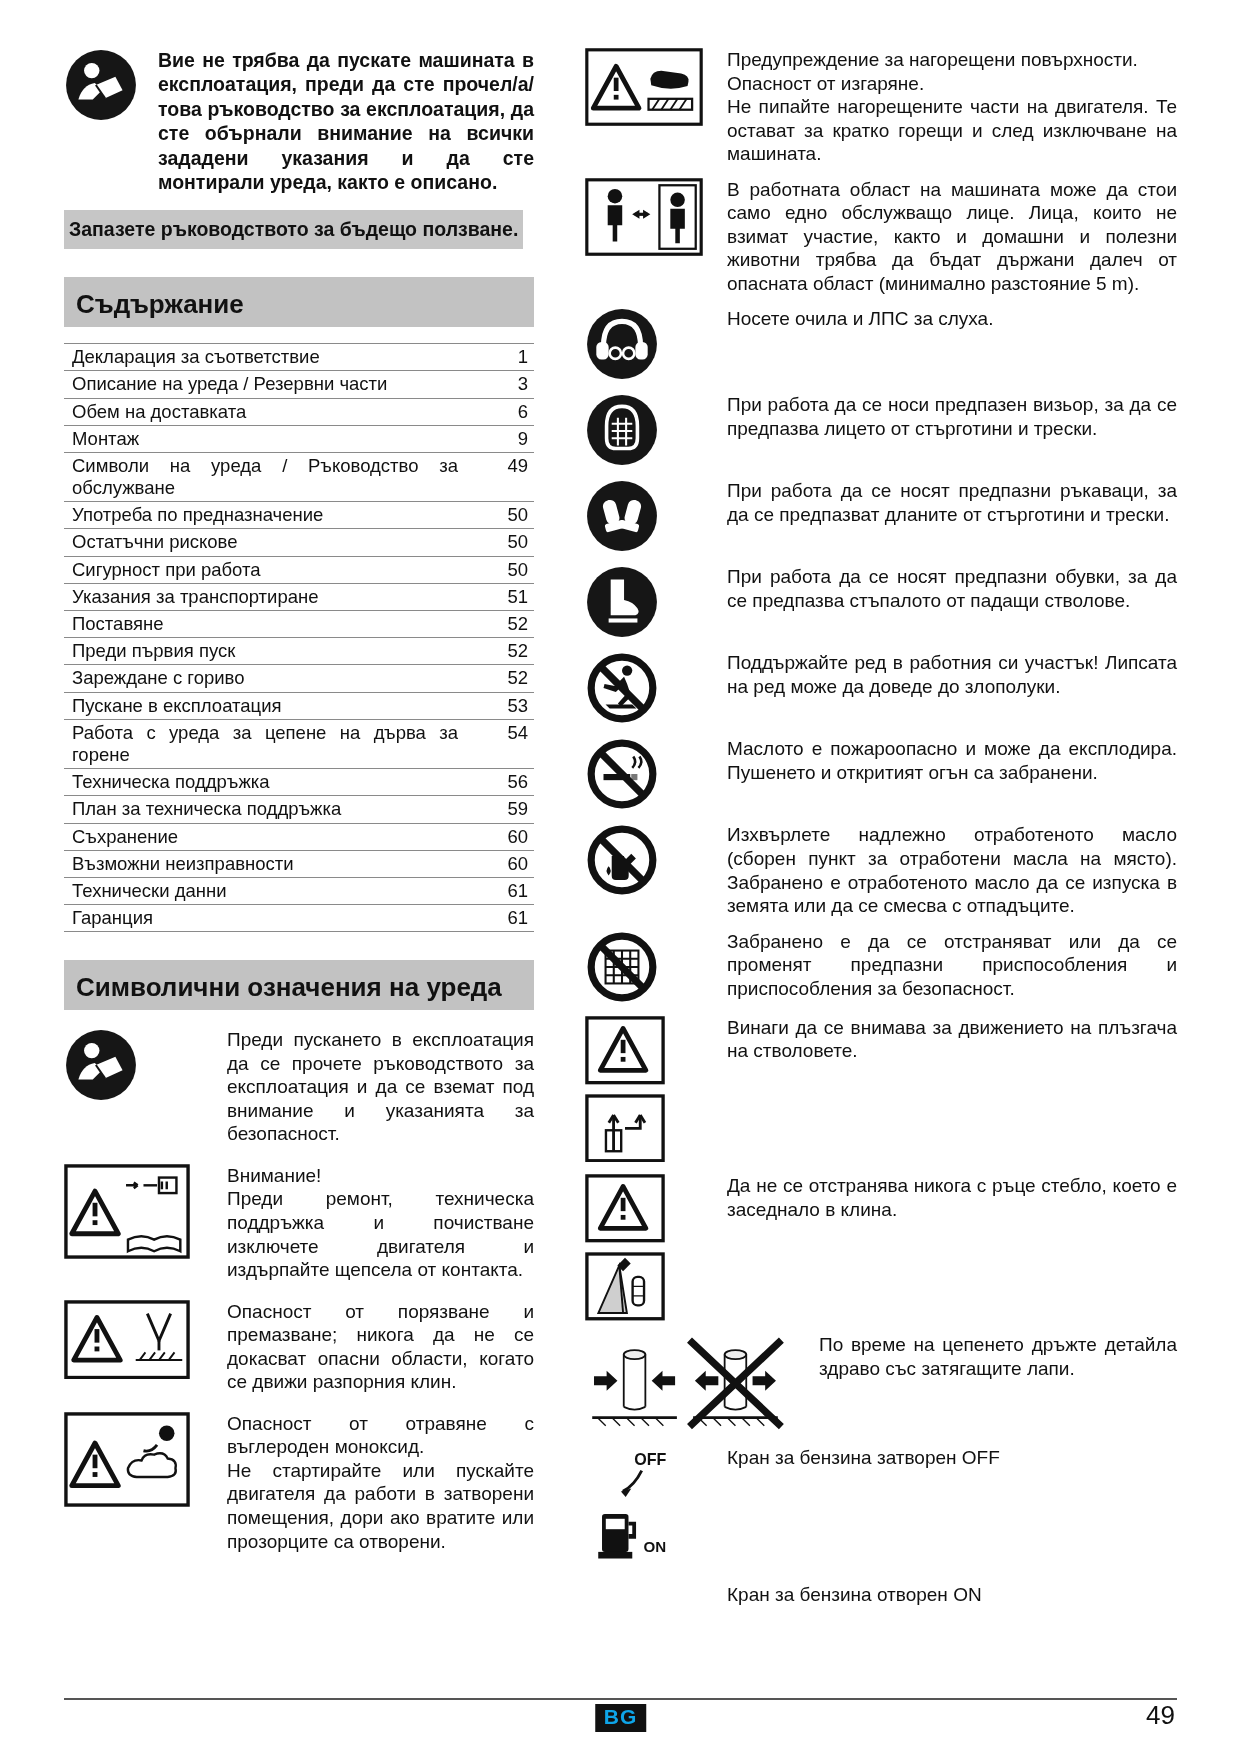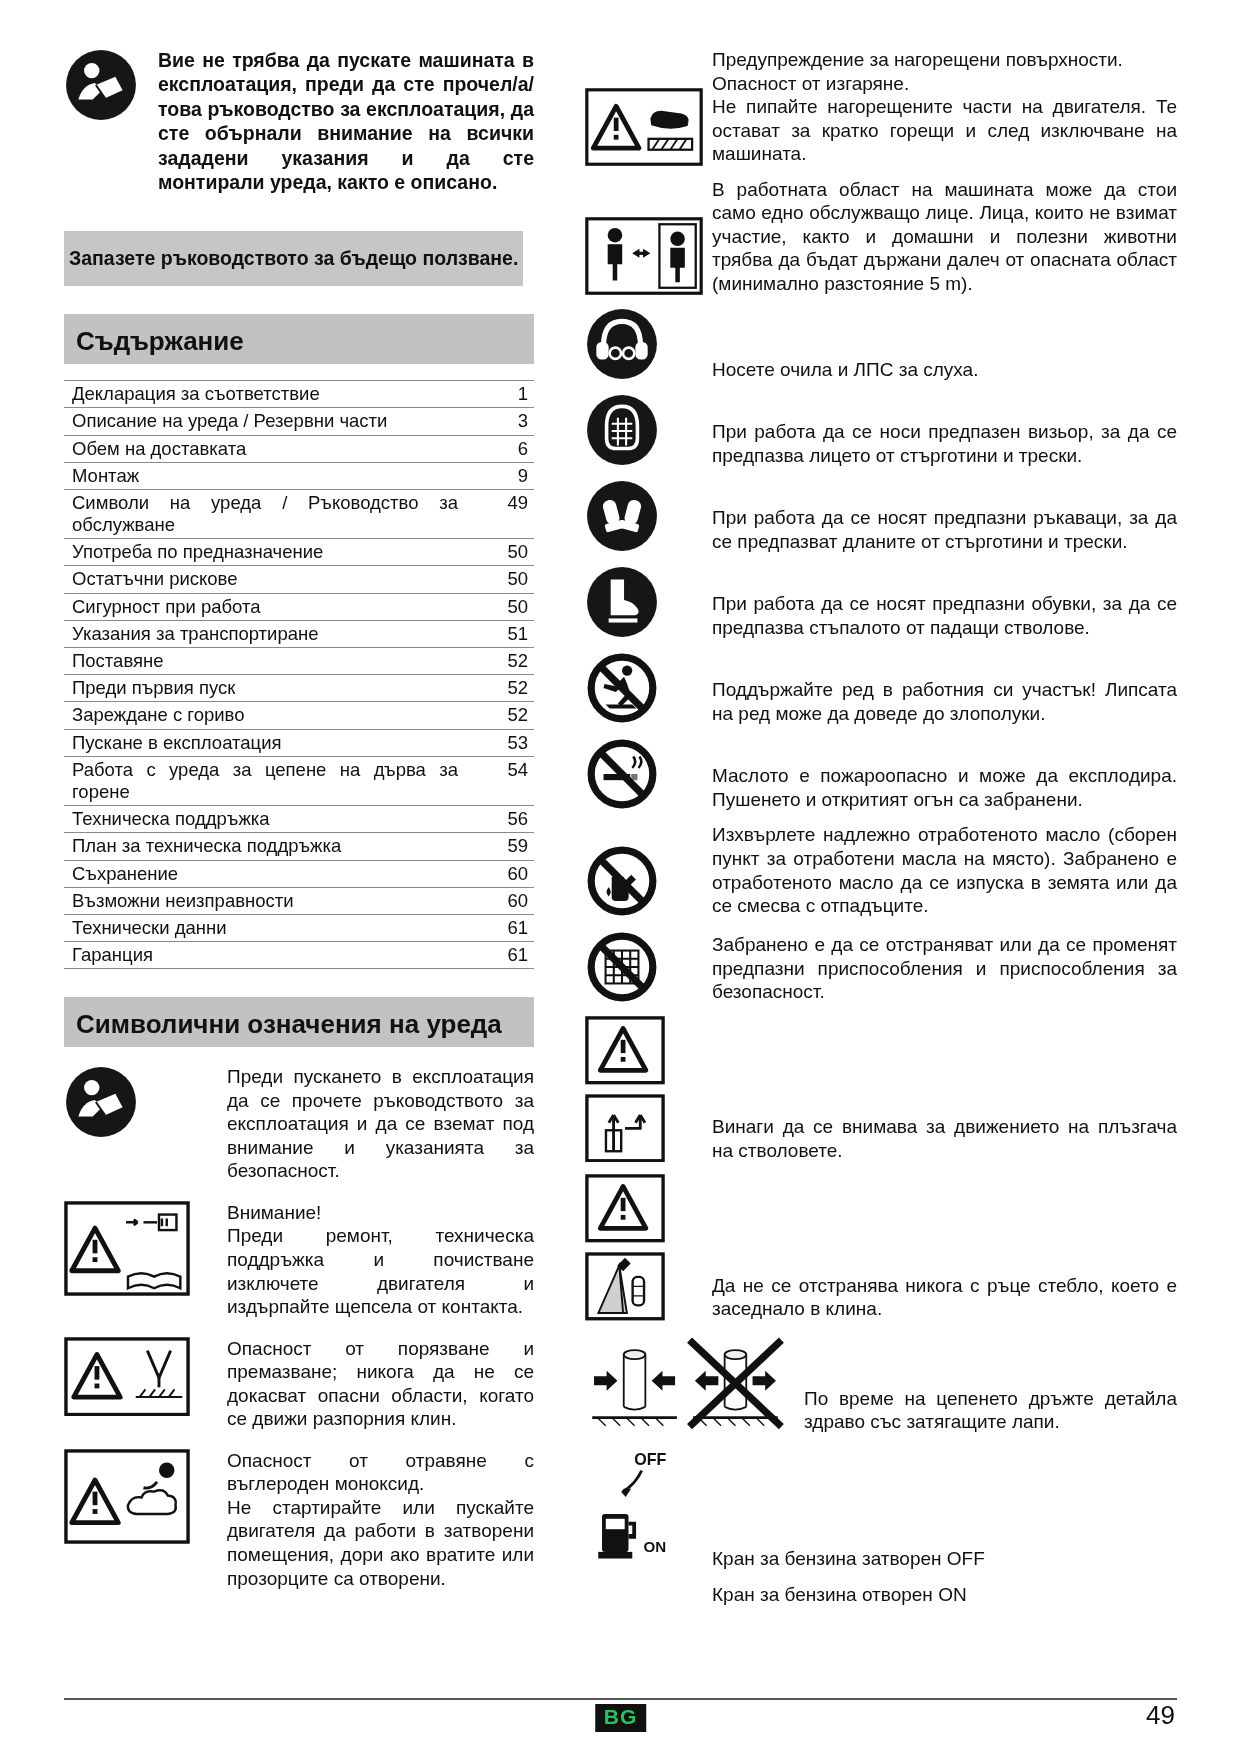--- a/index.html
+++ b/index.html
@@ -10,22 +10,22 @@
   }
   .col-left  { position:absolute; left:64px;  top:48px; width:470px; }
   .col-right { position:absolute; left:585px; top:48px; width:592px; }
 
   .intro { display:flex; gap:16px; align-items:flex-start; }
   .intro-icon { flex:none; width:78px; }
   .intro-icon svg, .sym-icon svg, .r-icon svg { display:block; }
   .intro-text { font-weight:bold; font-size:19.5px; line-height:1.25; text-align:justify; }
 
   .keep-note {
-    display:inline-block; margin-top:37px; background:#c6c6c6;
-    font-weight:bold; font-size:19.5px; padding:16px 5px;
+    display:inline-block; margin-top:16px; background:#c6c6c6;
+    font-weight:bold; font-size:19.5px; padding:8px 5px;
   }
 
   .section-heading {
     margin-top:28px; background:#c2c2c2; font-weight:bold;
     font-size:26px; padding:13px 12px 7px; line-height:1.15;
   }
 
   .toc { margin-top:16px; border-top:1px solid #8a8a8a; }
   .toc-row {
     display:flex; align-items:flex-start; gap:10px;
@@ -35,31 +35,31 @@
   .toc-label { flex:1; text-align:justify; padding-right:28px; }
   .toc-page  { width:32px; text-align:right; flex:none; }
 
   .sym-list { margin-top:6px; }
   .sym-row { display:flex; gap:21px; margin-top:18px; align-items:flex-start; }
   .sym-icon { flex:none; width:142px; }
   .sym-text, .r-text {
     flex:1; font-size:19px; line-height:1.24; text-align:justify; white-space:pre-line;
   }
 
-  .r-row { display:flex; gap:7px; margin-bottom:12px; align-items:flex-end; }
+  .r-row { display:flex; gap:22px; margin-bottom:12px; align-items:flex-start; }
   .r-icon { flex:none; width:120px; }
   .r-row.wide .r-icon { width:212px; }
 
   .footer-line {
     position:absolute; left:64px; right:64px; top:1698px;
     border-top:2px solid #555;
   }
   .lang-badge {
     position:absolute; top:1704px; left:50%; transform:translateX(-50%);
-    background:#111; color:#22c55e; font-weight:bold; font-size:21px;
+    background:#111; color:#0ea5e9; font-weight:bold; font-size:21px;
     padding:1px 9px 3px; letter-spacing:1px;
   }
   .page-num { position:absolute; top:1700px; right:66px; font-size:26px; color:#111; }
 </style>
 </head>
 <body>
 
 <div class="page">
 
   <div class="col-left">

